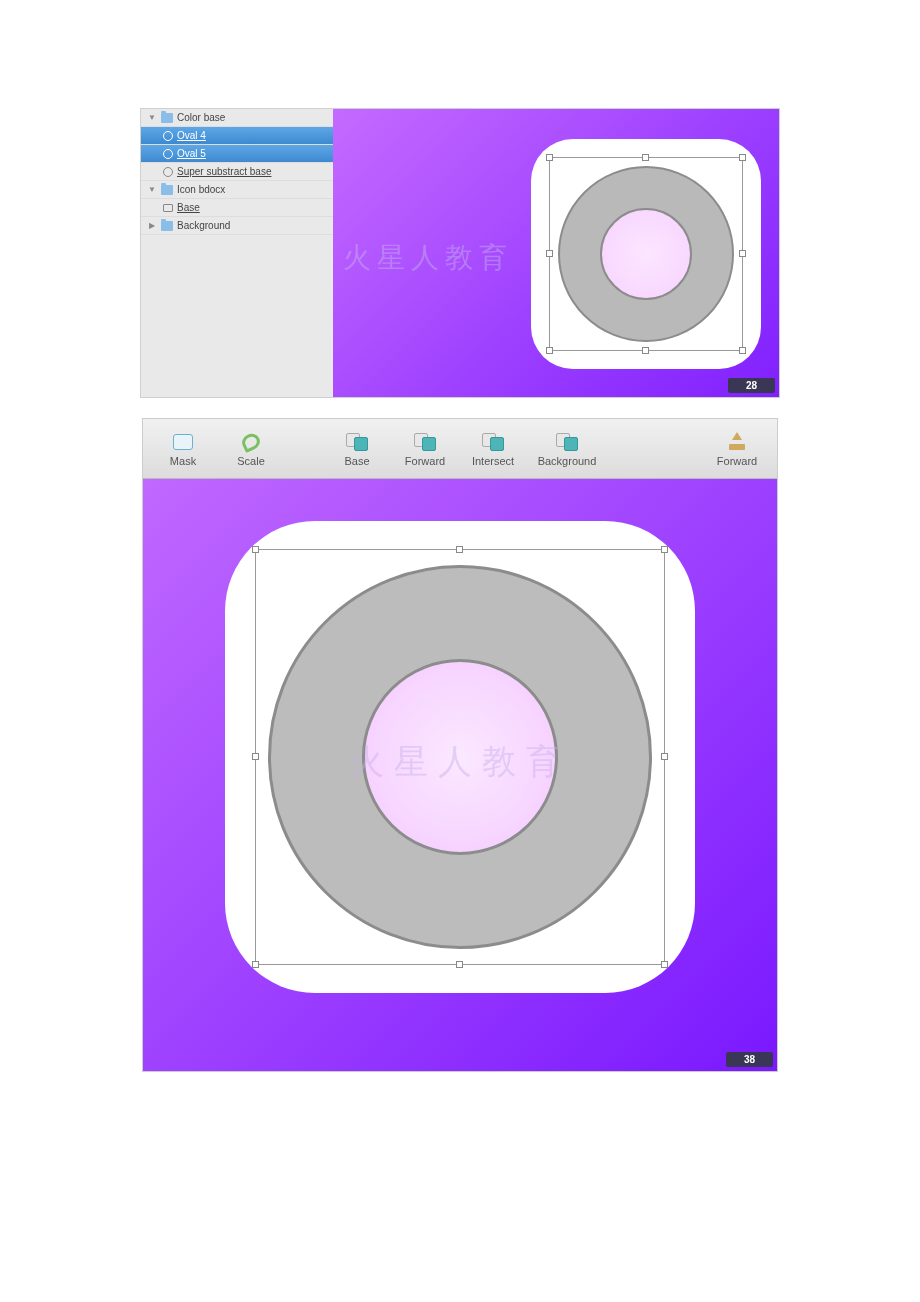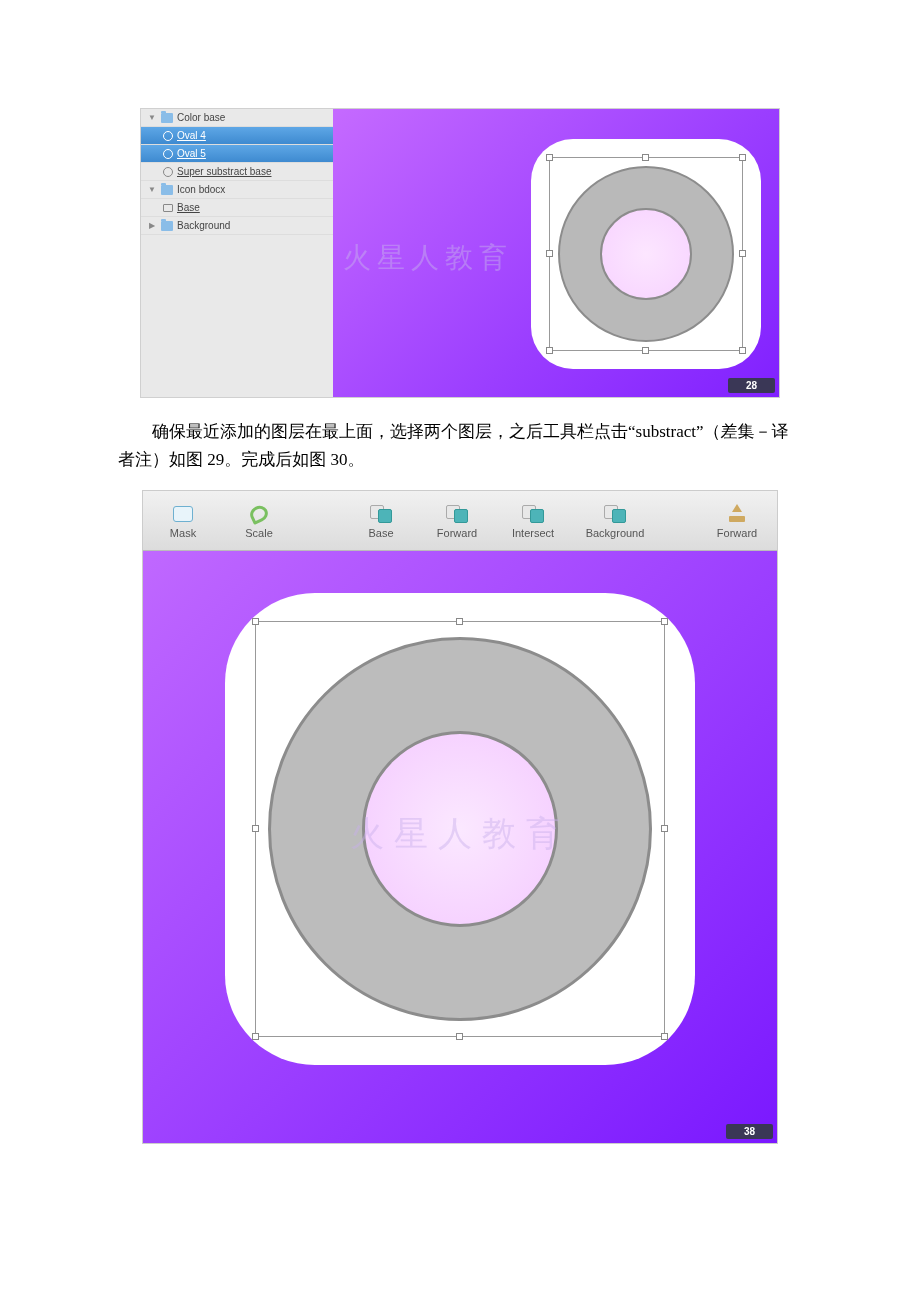--- a/index.html
+++ b/index.html
@@ -31,21 +31,21 @@
   .ring28o{position:absolute;left:50%;top:50%;width:176px;height:176px;margin:-88px 0 0 -88px;border-radius:50%;background:#b9b9b9;border:2px solid #8c8c8c;}
   .ring28i{position:absolute;left:50%;top:50%;width:92px;height:92px;margin:-46px 0 0 -46px;border-radius:50%;background:radial-gradient(circle,#fce6ff,#f7d2ff);border:2px solid #8c8c8c;}
   .badge{position:absolute;right:4px;bottom:4px;background:#3a3756;color:#fff;font-size:10px;padding:2px 18px;border-radius:2px;font-weight:bold;}
   .watermark1{position:absolute;left:10px;top:130px;font-size:28px;color:rgba(200,180,235,.45);pointer-events:none;letter-spacing:6px;}
   
   
   .para { font-size: 17px; line-height: 1.65; color: #000; margin: 8px 0 16px; font-family: SimSun, "Songti SC", serif; text-indent: 2em;}
   
   
   .fig29 { width: 636px; height: 654px; margin: 0 auto; position: relative; border:1px solid #ccc; background:#fff;}
-  .toolbar29 { height: 60px; background: linear-gradient(#f1f1f1,#dcdcdc); border-bottom:1px solid #bbb; display:flex; align-items:center; padding:0 10px; gap:16px;}
+  .toolbar29 { height: 60px; background: linear-gradient(#f1f1f1,#dcdcdc); border-bottom:1px solid #bbb; display:flex; align-items:center; padding:0 10px; gap:8px;}
   .tool { display:flex; flex-direction:column; align-items:center; font-size:11px; color:#555; width:60px; }
   .tool .ic { width:26px; height:22px; margin-bottom:2px; display:flex; align-items:center; justify-content:center;}
   .spacer { flex:1 0 10px; }
   .spacer-sm { width: 30px; }
   .canvas29 { position:absolute; top:60px; left:0; right:0; bottom:0; background: linear-gradient(135deg,#c068ff 0%,#9a3dff 55%,#7a18ff 100%);}
   .rounded29 { position:absolute; left:50%; top:47%; width:470px; height:472px; margin:-236px 0 0 -235px; background:#fff; border-radius:90px;}
   .selbox29 { position:absolute; left:30px; top:28px; width:410px; height:416px; border:1px solid #999;}
   .ring29o{position:absolute;left:50%;top:50%;width:384px;height:384px;margin:-192px 0 0 -192px;border-radius:50%;background:#bcbcbc;border:3px solid #8c8c8c;}
   .ring29i{position:absolute;left:50%;top:50%;width:196px;height:196px;margin:-98px 0 0 -98px;border-radius:50%;background:radial-gradient(circle,#fbe8ff,#f4caff);border:3px solid #8c8c8c;}
   .wm-url{position:absolute;top:52px;left:0;right:0;text-align:center;font-size:30px;color:rgba(200,180,240,.55);letter-spacing:2px;pointer-events:none;}
@@ -115,21 +115,20 @@
           <span class="handle h-r"></span>
           <span class="handle h-bl"></span>
           <span class="handle h-b"></span>
           <span class="handle h-br"></span>
         </div>
       </div>
       <div class="badge">28</div>
     </div>
   </div>
 
-  <p class="para">确保最近添加的图层在最上面，选择两个图层，之后工具栏点击“substract”（差集－译者注）如图 29。完成后如图 30。</p>
 
   <div class="fig29">
     <div class="toolbar29">
       <div class="tool">
         <div class="ic">
             <div class="mask-ic"></div>
           </div>
         <span>Mask</span>
       </div>
       <div class="tool">

